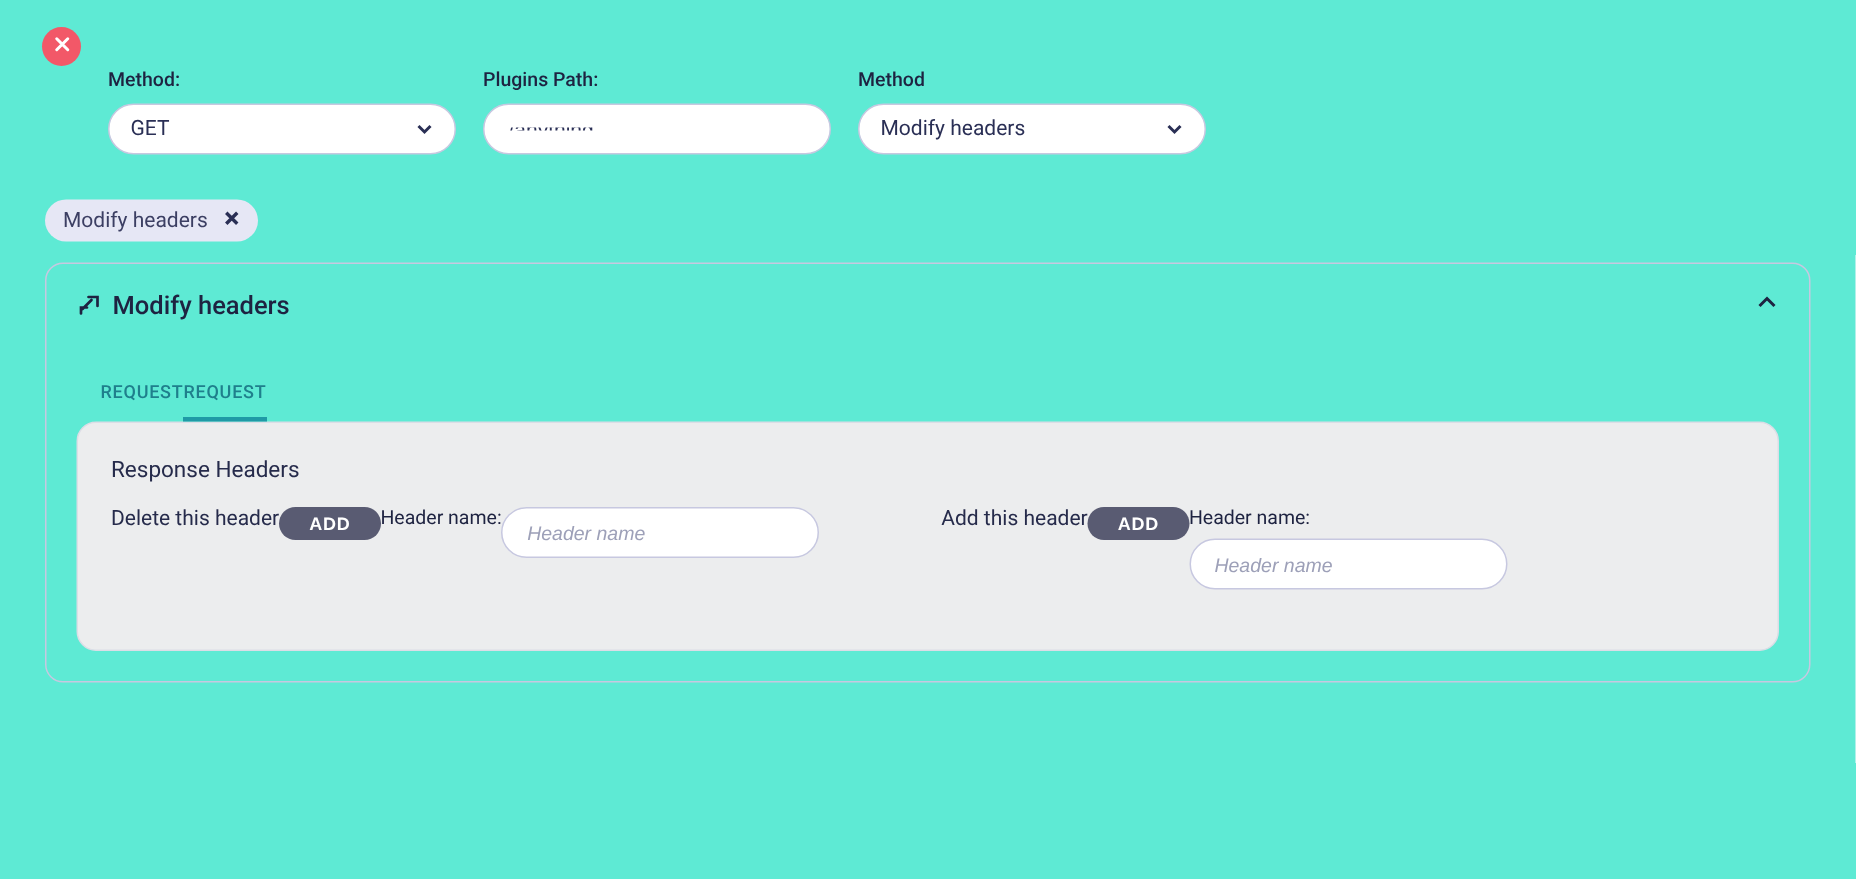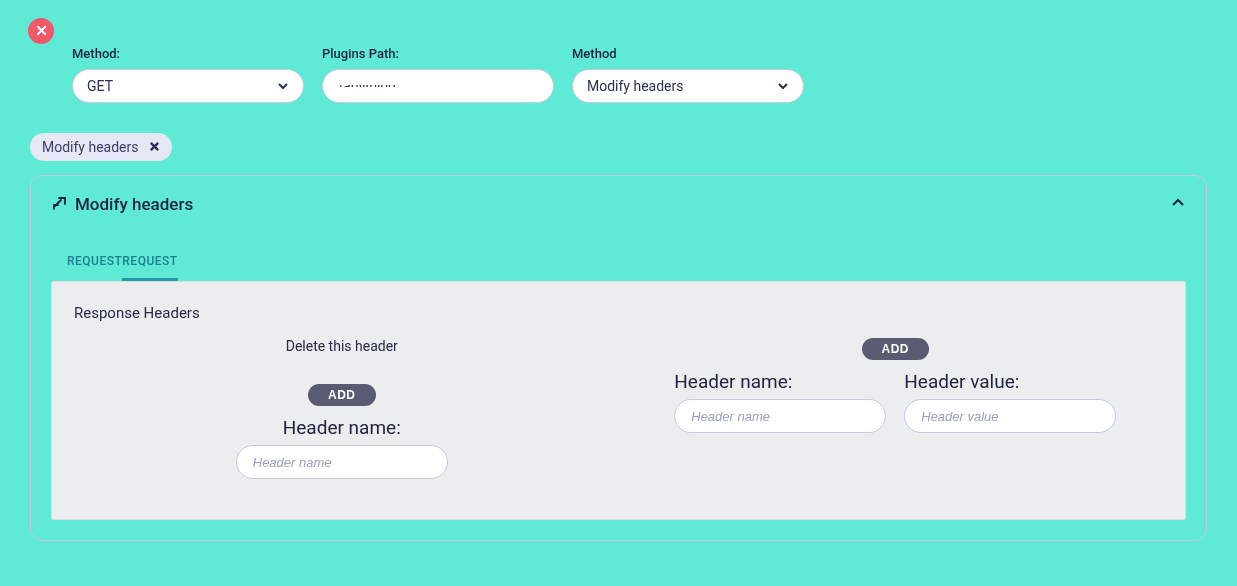--- a/index.html
+++ b/index.html
@@ -103,40 +103,40 @@
     cursor: pointer;
     font-weight: 500;
   }
   .tab.active {
     border-bottom: 3px solid #1f9aa6;
   }
 
   .tab-body {
     background: #ecedee;
     border: 1px solid #dcdde6;
-    border-radius: 2px;
+    border-radius: 13px;
     margin-top: 0px;
     padding: 22px 22px 40px 22px;
   }
   .section-title {
     font-size: 15px; color: #262b4b; margin-bottom: 16px;
   }
   .cols { display: flex; gap: 18px; }
-  .col { flex: 1; display: flex; flex-direction: column; align-items: center; }
+  .col { flex: 1; display: flex; flex-direction: row; }
   .sub-title { font-size: 14px; color: #262b4b; margin-bottom: 30px; }
   .add-row { display: flex; justify-content: flex-end; margin-bottom: 10px; }
   .add-btn {
     background: #595b72;
     color: #fff;
     font-size: 12px; font-weight: 700; letter-spacing: 0.5px;
     border: none; border-radius: 17px;
     height: 22px; padding: 0 20px;
     cursor: pointer;
   }
-  .hn-label { font-size: 19px; color: #1e2341; margin-bottom: 6px; }
+  .hn-label { font-size: 13px; color: #1e2341; margin-bottom: 6px; }
   .hn-input {
     height: 34px; border: 1px solid #c7c8e0; border-radius: 17px;
     background: #fff; padding: 15px 14px; display: flex; align-items: center;
   }
   .hn-input input {
     border: none; outline: none; width: 100%; background: transparent;
     font-size: 13px; font-style: italic; color: #555;
   }
   .hn-input input::placeholder { color: #9da0b8; }
   .pair { display: flex; gap: 18px; }
@@ -233,35 +233,30 @@
           <div class="add-row">
             <button class="add-btn">ADD</button>
           </div>
           <div class="hn-label">Header name:</div>
           <div class="hn-input">
             <input type="text" placeholder="Header name" style="">
           </div>
         </div>
 
         <div class="col">
+          <div class="sub-title">Add this header</div>
           <div class="add-row">
             <button class="add-btn">ADD</button>
           </div>
           <div class="pair">
             <div>
               <div class="hn-label">Header name:</div>
               <div class="hn-input">
                 <input type="text" placeholder="Header name" style="">
               </div>
             </div>
-            <div>
-              <div class="hn-label">Header value:</div>
-              <div class="hn-input">
-                <input type="text" placeholder="Header value" style="">
-              </div>
-            </div>
           </div>
         </div>
       </div>
     </div>
   </div>
 
 </div>
 
 </body></html>

